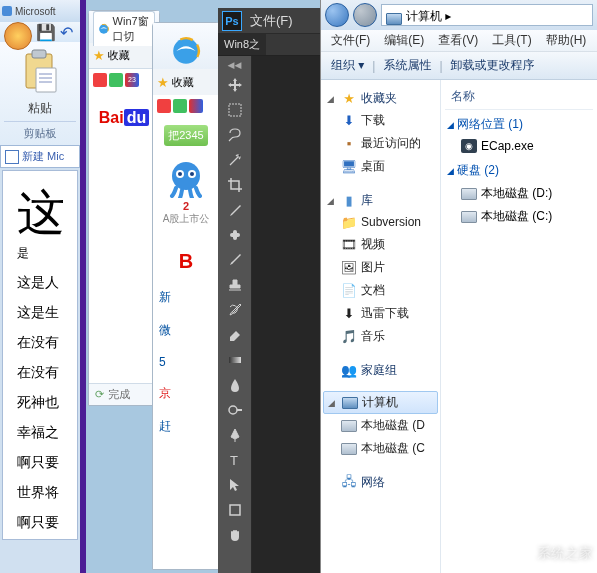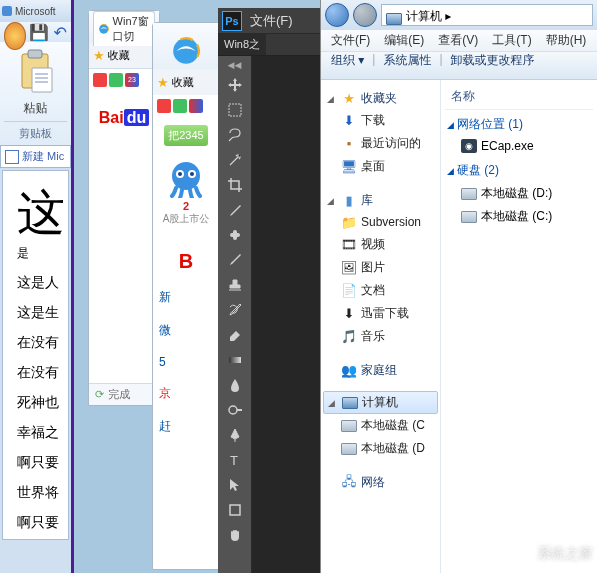--- a/index.html
+++ b/index.html
@@ -1,19 +1,19 @@
 <!DOCTYPE html>
 <html><head>
 <meta charset="utf-8">
 <style>
 * { margin: 0; padding: 0; box-sizing: border-box; font-family: "Microsoft YaHei", SimSun, Arial, sans-serif; }
 body { width: 597px; height: 573px; overflow: hidden; position: relative; background: #a8c8e0; }
 
 
-.word { position: absolute; left: 0; top: 0; width: 74px; height: 573px; background: #d0e0f0; border-right: 3px solid #4c1d95; }
+.word { position: absolute; left: 0; top: 0; width: 86px; height: 573px; background: #d0e0f0; border-right: 6px solid #4c1d95; }
 .word-titlebar { height: 22px; background: linear-gradient(#e8f0fa,#c8dcf0); display: flex; align-items: center; padding: 0 2px; font-size: 10px; color: #444; }
 .word-titlebar .dot { width: 10px; height: 10px; background: #4a8cd8; border-radius: 2px; margin-right: 3px; }
 .word-qat { height: 20px; background: linear-gradient(#f0f6fc,#d8e8f8); display: flex; align-items: center; gap: 4px; padding: 0 4px; }
 .word-qat .office-btn { width: 28px; height: 28px; border-radius: 50%; background: radial-gradient(circle,#ffd060,#e08030); border: 1px solid #b86820; margin-top: 8px; }
 .word-ribbon { background: linear-gradient(#f8fbff,#e0ecf8); padding: 6px 4px 2px; }
 .clipboard { width: 44px; height: 46px; margin: 0 auto; position: relative; }
 .clipboard svg { width: 44px; height: 46px; }
 .paste-label { text-align: center; font-size: 12px; color: #3a3a3a; margin-top: 6px; }
 .ribbon-section-label { text-align: center; font-size: 11px; color: #5a7090; padding: 4px 0 2px; border-top: 1px solid #c0d0e8; margin-top: 4px; }
 .word-tab { background: #fff; padding: 3px 4px; border: 1px solid #a0b8d8; display: flex; align-items: center; gap: 3px; font-size: 11px; color: #3a60b0; }
@@ -66,21 +66,21 @@
 .ps-canvas { flex: 1; background: #262626; }
 
 
 .exp { position: absolute; left: 320px; top: 0; width: 277px; height: 573px; background: #fff; border-left: 1px solid #888; display: flex; flex-direction: column; }
 .exp-title { height: 30px; background: linear-gradient(#e8f0f8,#d0e0f0); display: flex; align-items: center; padding: 0 4px; gap: 4px; }
 .nav-btn { width: 24px; height: 24px; border-radius: 50%; background: radial-gradient(circle at 30% 30%,#9cc4f0,#3a78c0); border: 1px solid #2a60a0; }
 .nav-btn.disabled { background: radial-gradient(circle at 30% 30%,#c0c8d0,#8090a0); }
 .addr-box { flex: 1; height: 22px; background: #fff; border: 1px solid #a0b8d0; display: flex; align-items: flex-end; padding: 0 4px; font-size: 12px; gap: 4px; }
 .comp-ico-sm { width: 16px; height: 12px; background: linear-gradient(#c0d8f0,#6090c0); border: 1px solid #4070a0; border-radius: 1px; }
 .exp-menu { height: 22px; background: linear-gradient(#fafcff,#ecf2f8); display: flex; align-items: center; gap: 14px; padding: 0 10px; font-size: 12px; color: #333; border-bottom: 1px solid #d8e0e8; }
-.exp-cmd { height: 28px; background: linear-gradient(#f4f8fc,#dce8f4); display: flex; gap: 8px; padding: 0 10px; font-size: 12px; color: #1a3a6a; border-bottom: 1px solid #c0d0e0; }
+.exp-cmd { height: 28px; background: linear-gradient(#f4f8fc,#dce8f4); display: flex; align-items: center; gap: 8px; padding: 0 10px; font-size: 12px; color: #1a3a6a; border-bottom: 1px solid #c0d0e0; }
 .exp-cmd .sep { color: #a0b0c0; }
 .exp-body { flex: 1; display: flex; }
 .exp-nav { width: 120px; border-right: 1px solid #e0e8f0; padding: 6px 2px; overflow: hidden; }
 .exp-nav .grp-h { font-size: 12px; color: #1a3a6a; padding: 4px 2px 2px 4px; display: flex; align-items: center; gap: 4px; }
 .exp-nav .tri { font-size: 9px; color: #666; width: 10px; }
 .exp-nav .item { font-size: 12px; color: #222; padding: 3px 2px 3px 18px; display: flex; align-items: center; gap: 4px; }
 .exp-nav .item.sel { background: linear-gradient(#e8f2ff,#d0e4fc); border: 1px solid #a0c8f0; border-radius: 2px; padding: 2px 2px 2px 17px; }
 .exp-nav .spacer { height: 10px; }
 .ni { width: 16px; height: 16px; display: inline-flex; align-items: center; justify-content: center; font-size: 13px; }
 .exp-main { flex: 1; padding: 6px 4px; font-size: 12px; }
@@ -420,25 +420,25 @@
       <div class="grp-h item sel" style="padding-left:4px">
           <span class="tri">◢</span>
           <span class="ni">
             <span class="comp-ico-sm"></span>
           </span>
           <span>计算机</span>
         </div>
       <div id="nav-comp">
           <div class="item">
             <span class="drive-ico"></span>
+            <span>本地磁盘 (D</span>
+          </div>
+          <div class="item">
+            <span class="drive-ico"></span>
             <span>本地磁盘 (C</span>
-          </div>
-          <div class="item">
-            <span class="drive-ico"></span>
-            <span>本地磁盘 (D</span>
           </div>
         </div>
       <div class="spacer"></div>
       <div class="grp-h">
           <span class="tri"></span>
           <span class="ni" style="color:#4080c0">🖧</span>
           <span>网络</span>
         </div>
     </div>
     <div class="exp-main">

